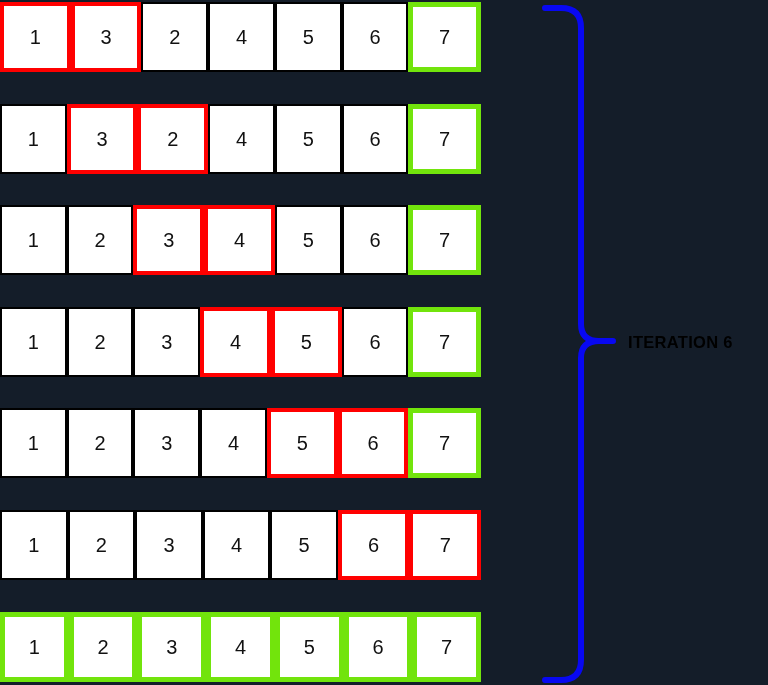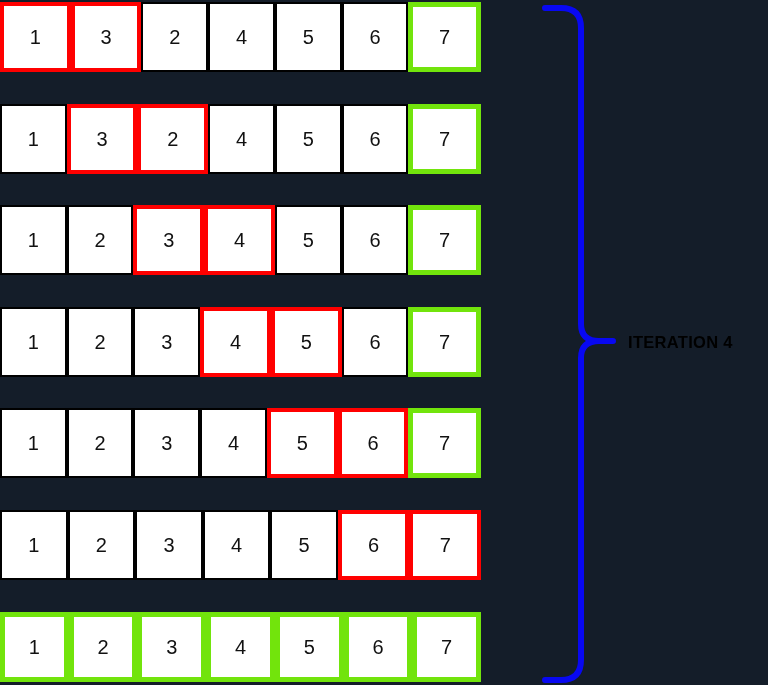--- a/index.html
+++ b/index.html
@@ -106,14 +106,14 @@
         <div class="cell sorted">6</div>
         <div class="cell sorted">7</div>
       </div>
     </div>
 
   <svg class="brace" viewBox="0 0 768 685" xmlns="http://www.w3.org/2000/svg" aria-hidden="true">
     <path id="brace-path" d="M545,8 H561 Q581,8 581,28 V324 Q581,341 599,341 H613
              M545,680 H561 Q581,680 581,660 V358 Q581,341 599,341" fill="none" stroke="#0808f2" stroke-width="6" stroke-linecap="round" stroke-linejoin="round"></path>
   </svg>
 
-  <div class="iter-label">ITERATION 4</div>
+  <div class="iter-label">ITERATION 6</div>
 </div>
 
 </body></html>

